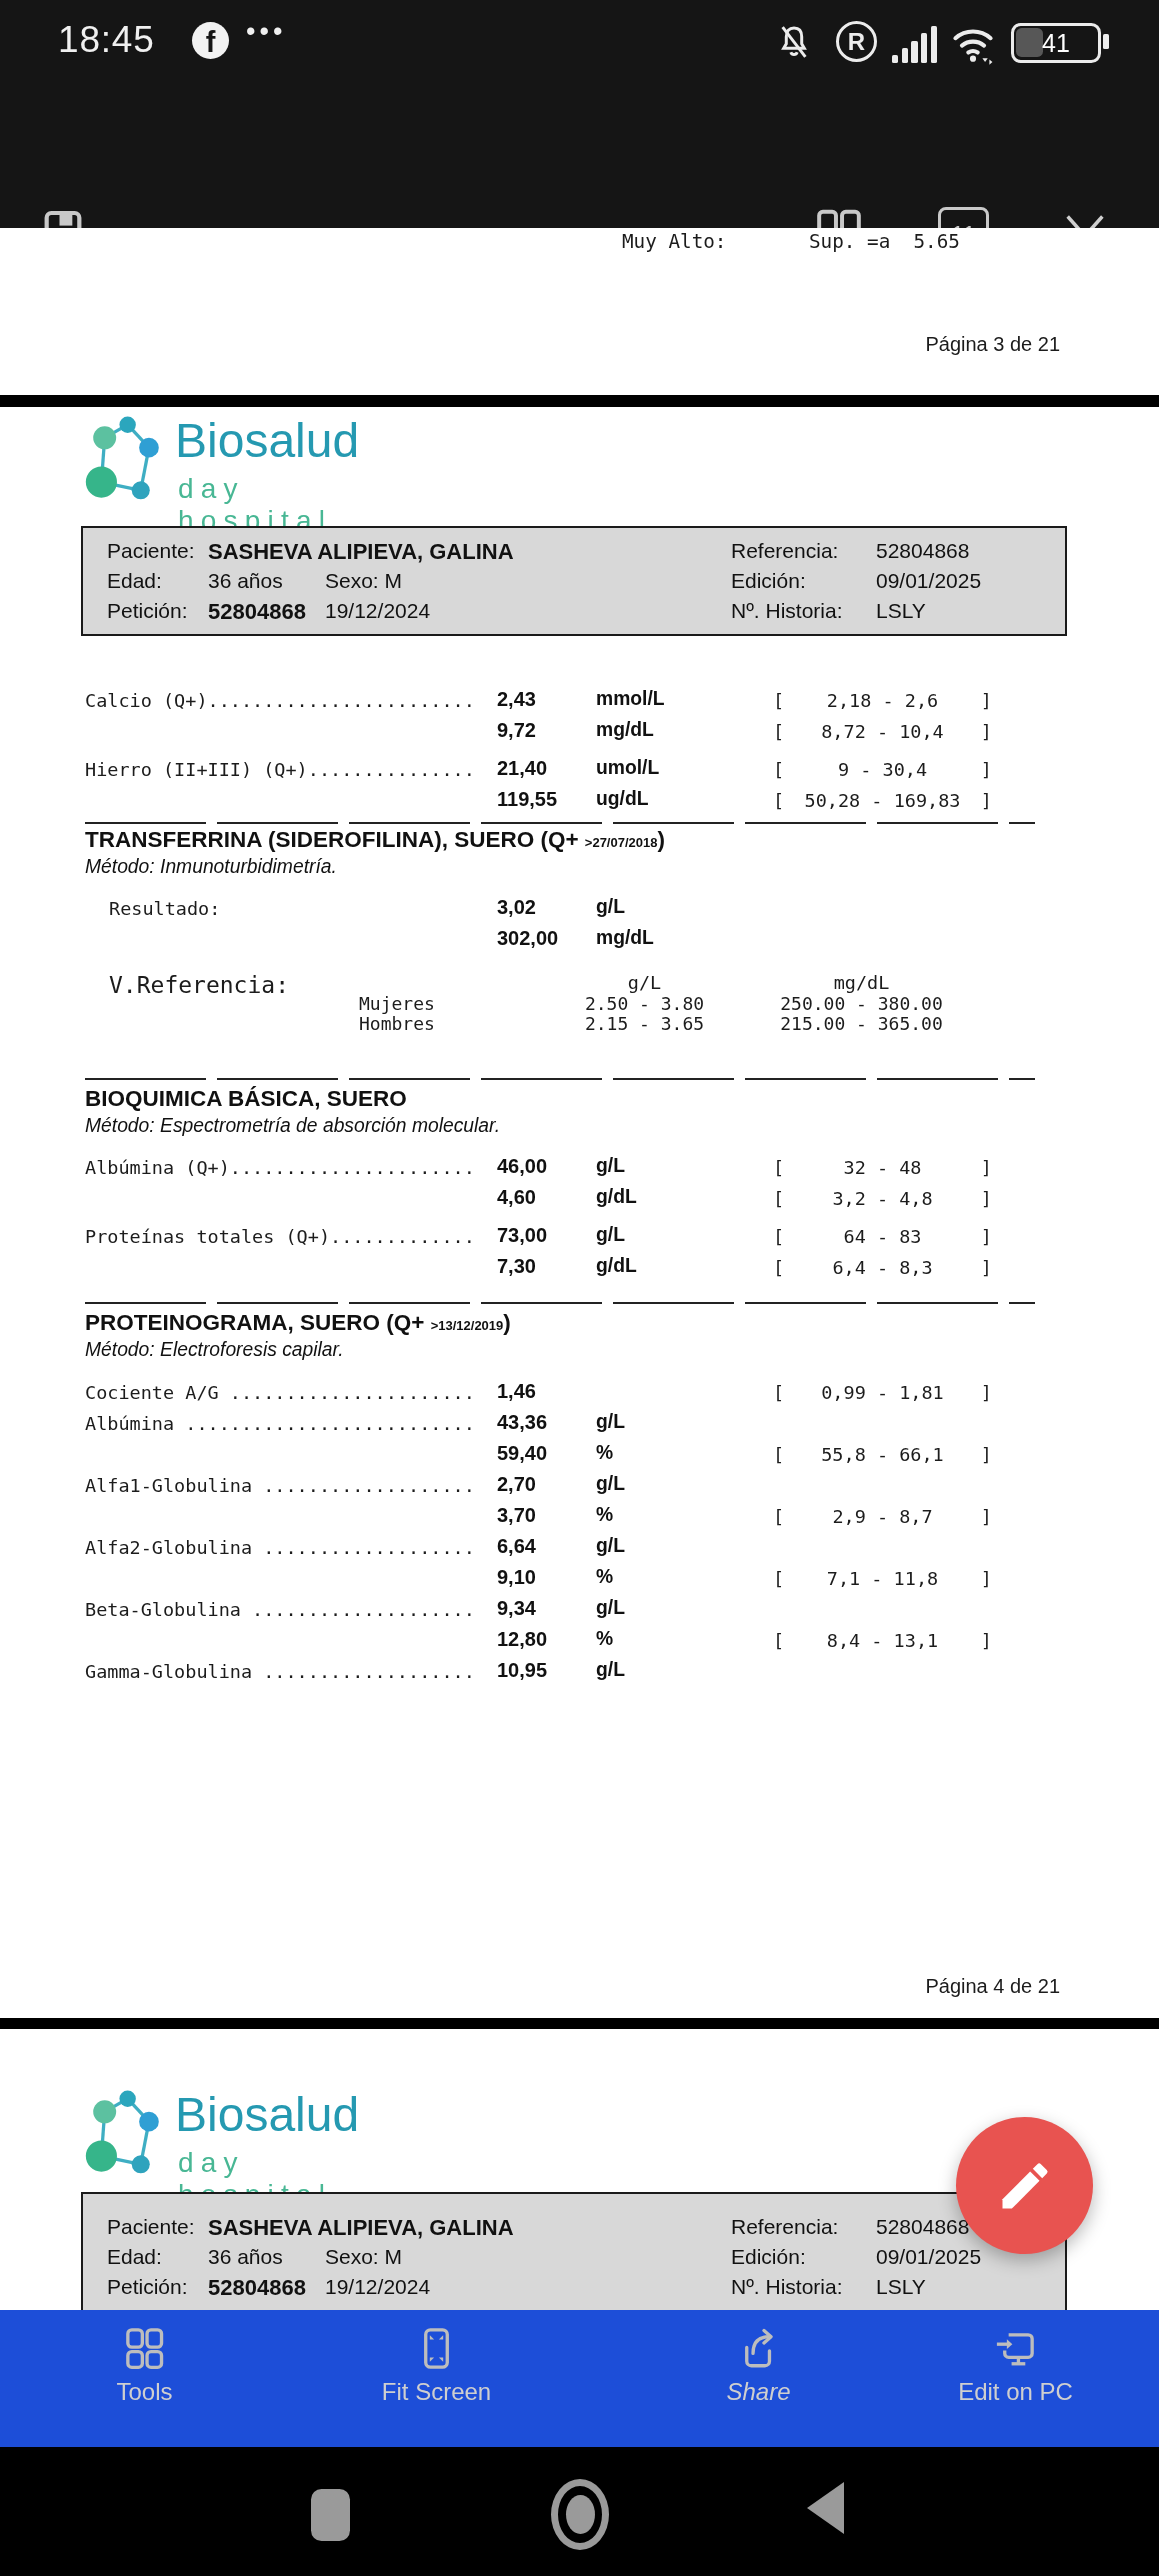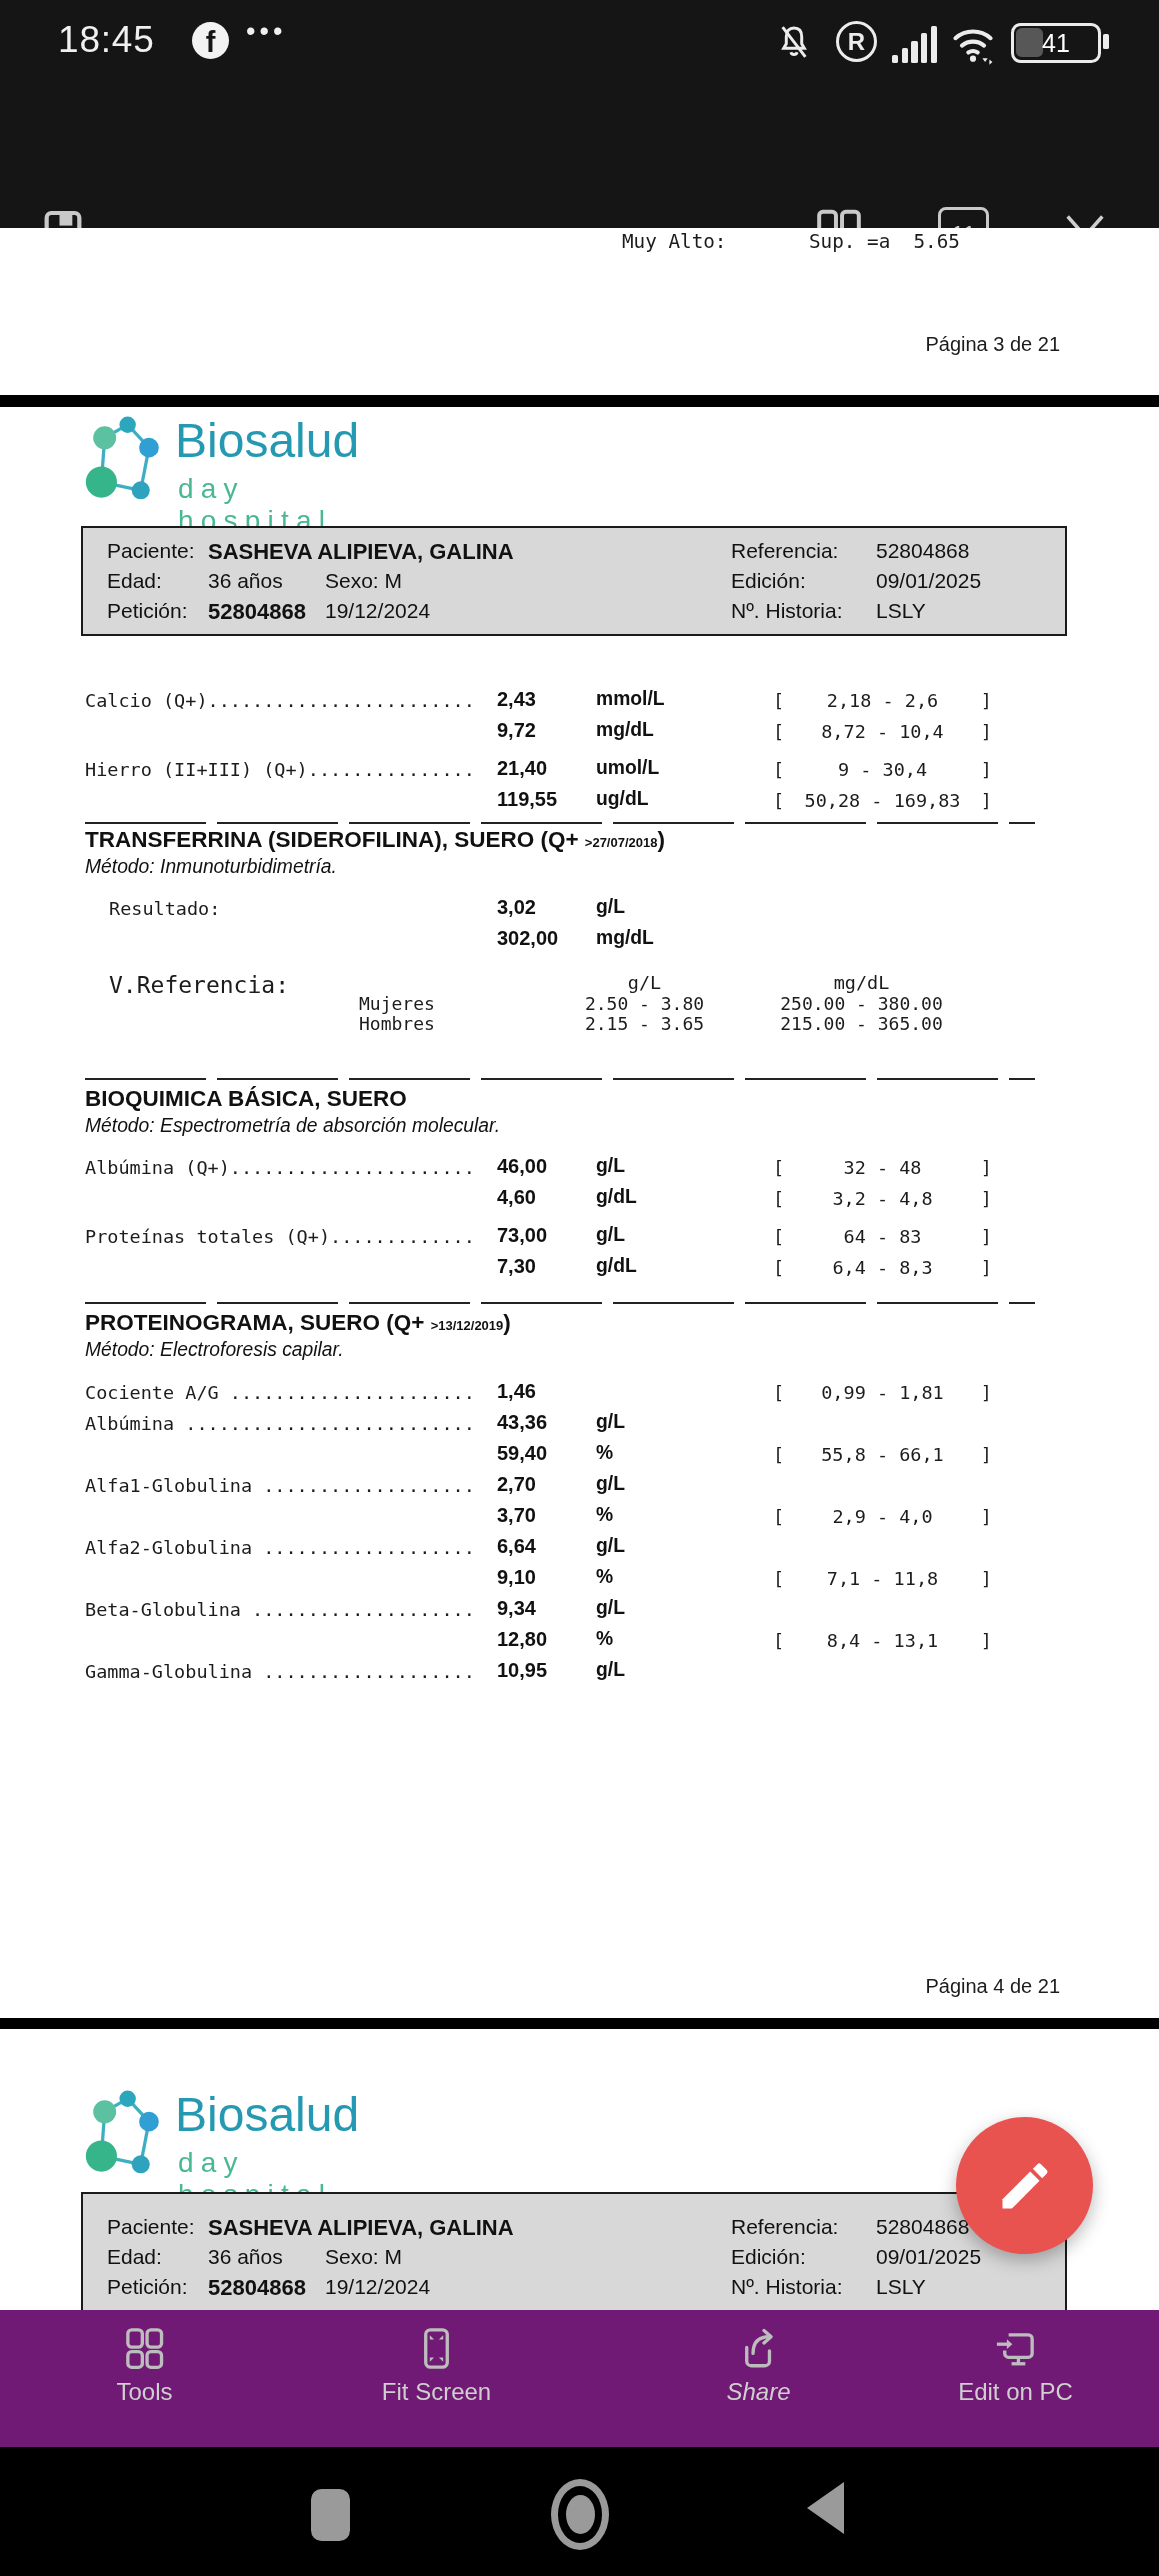--- a/index.html
+++ b/index.html
@@ -70,21 +70,21 @@
   .vref-h1{position:absolute;left:564px;top:0;width:161px;text-align:center;font-family:"DejaVu Sans Mono",monospace;font-size:18.5px;color:#1c1c1c;}
   .vref-h2{position:absolute;left:773px;top:0;width:177px;text-align:center;font-family:"DejaVu Sans Mono",monospace;font-size:18.5px;color:#1c1c1c;}
   .vref-row{position:relative;height:20px;font-family:"DejaVu Sans Mono",monospace;font-size:18px;color:#1c1c1c;}
   .vr-label{position:absolute;left:359px;}
   .vr-r1{position:absolute;left:564px;width:161px;text-align:center;}
   .vr-r2{position:absolute;left:773px;width:177px;text-align:center;}
   
   .fab{position:absolute;left:956px;top:2117px;width:137px;height:137px;border-radius:50%;
        background:#e85350;box-shadow:0 6.4px 17.7px rgba(0,0,0,.28);display:flex;align-items:center;justify-content:center;}
   
-  .bottom-toolbar{position:absolute;top:2310px;left:0;width:1159px;height:137px;background:#701a75;}
+  .bottom-toolbar{position:absolute;top:2310px;left:0;width:1159px;height:137px;background:#1d4ed8;}
   .bt-item{position:absolute;top:14.5px;width:225px;text-align:center;}
   .bt-item svg{display:block;margin:0 auto;}
   .bt-label{margin-top:6.4px;font-size:24px;color:#cfcfcf;}
   
   .nav-bar{position:absolute;top:2447px;left:0;width:1159px;height:129px;background:#000;}
   .nav-recents{position:absolute;left:311px;top:42px;width:39px;height:52px;background:#9a9a9a;border-radius:10.5px;}
   .nav-home{position:absolute;left:551px;top:32px;width:58px;height:71px;border:7.2px solid #9a9a9a;border-radius:50%;
             box-sizing:border-box;display:flex;align-items:center;justify-content:center;}
   .nav-home .dot{width:29px;height:39px;background:#9a9a9a;border-radius:50%;}
 </style>
@@ -349,21 +349,21 @@
         <div class="lab-row">
           <span class="lr-name">Alfa1-Globulina ...................</span>
           <span class="lr-value">2,70</span>
           <span class="lr-unit">g/L</span>
         </div>
         <div class="lab-row">
           <span class="lr-value">3,70</span>
           <span class="lr-unit">%</span>
           <span class="lr-brackets">
             <span class="">[</span>
-            <span class="rg">2,9 - 4,0</span>
+            <span class="rg">2,9 - 8,7</span>
             <span class="">]</span>
           </span>
         </div>
         <div class="lab-row">
           <span class="lr-name">Alfa2-Globulina ...................</span>
           <span class="lr-value">6,64</span>
           <span class="lr-unit">g/L</span>
         </div>
         <div class="lab-row">
           <span class="lr-value">9,10</span>

